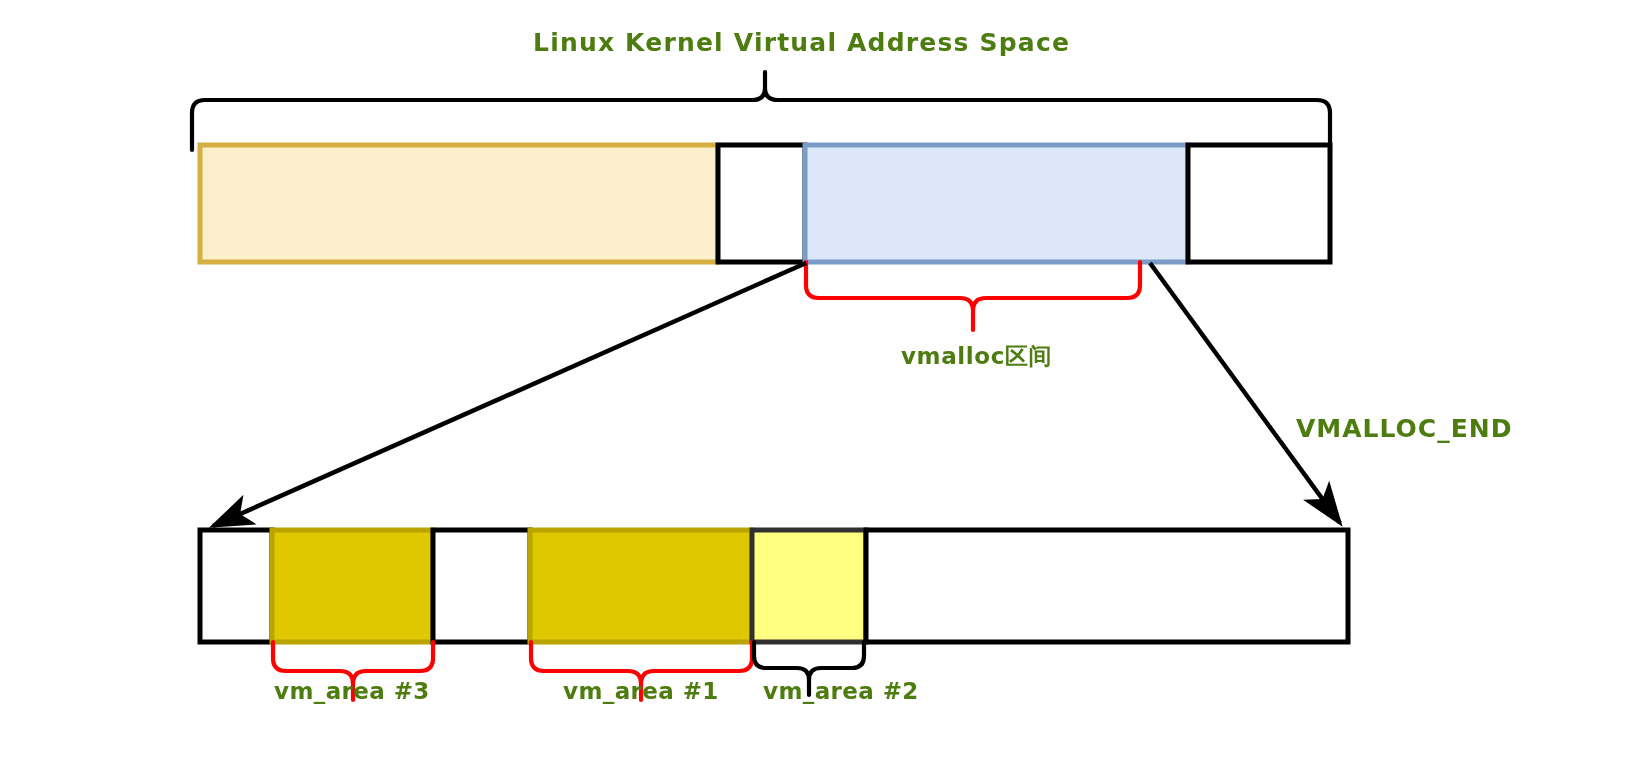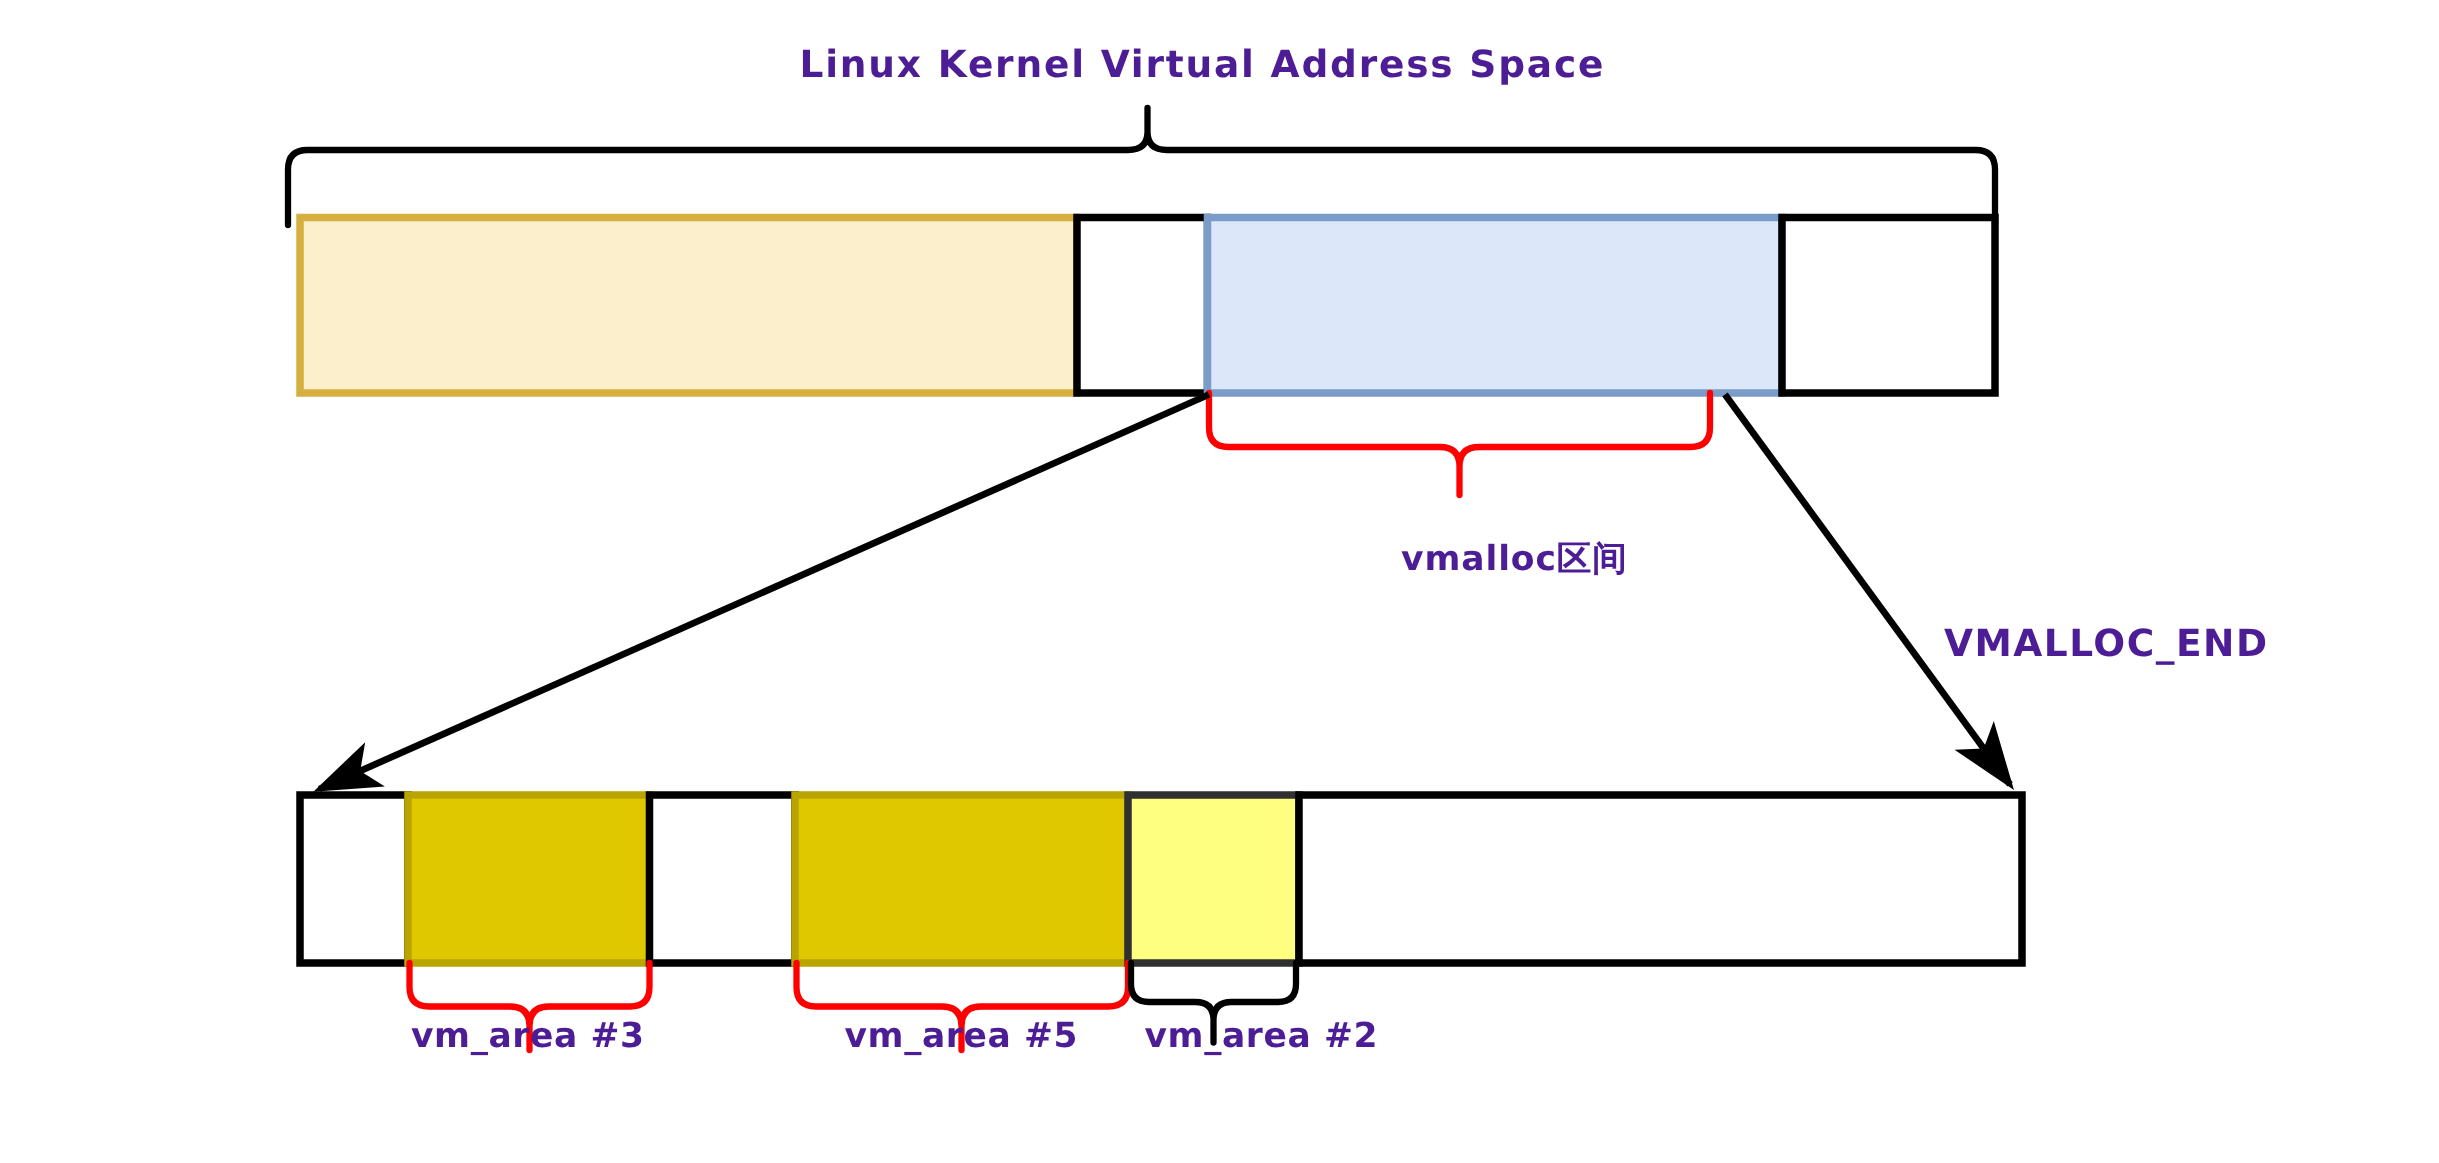--- a/index.html
+++ b/index.html
@@ -21,21 +21,21 @@
     position: absolute;
     left: 0;
     top: 0;
     width: 1626px;
     height: 775px;
   }
   .lbl {
     position: absolute;
     font-family: "DejaVu Sans", sans-serif;
     font-weight: bold;
-    color: #4c1d95;
+    color: #4d7c0f;
     white-space: nowrap;
     letter-spacing: 0.5px;
   }
   .title-lbl {
     font-size: 25px;
     letter-spacing: 1.2px;
   }
   .axis-lbl {
     font-size: 25px;
     letter-spacing: 1.0px;
@@ -111,24 +111,24 @@
                L 641,684 Q 641,671 654,671 L 739,671 Q 752,671 752,658 L 752,642" fill="none" stroke="#FF0000" stroke-width="4.2" stroke-linecap="round" stroke-linejoin="round"></path>
     </g>
     <g>
       <path d="M 754,642 L 754,656 Q 754,668 766,668 L 797,668 Q 809,668 809,680 L 809,695
                L 809,680 Q 809,668 821,668 L 852,668 Q 864,668 864,656 L 864,642" fill="none" stroke="#000000" stroke-width="4.2" stroke-linecap="round" stroke-linejoin="round"></path>
     </g>
   </svg>
 
   <div class="lbl title-lbl" style="left:533px; top:28px;">Linux Kernel Virtual Address Space</div>
 
-  <div class="lbl region-lbl" style="left:901px; top:357px;margin-left:33px;">vmalloc区间</div>
+  <div class="lbl region-lbl" style="left:901px; top:341px;">vmalloc区间</div>
 
 
   <div class="lbl axis-lbl" style="left:1296px; top:414px;">VMALLOC_END</div>
 
   <div class="lbl area-lbl" style="left:274px; top:678px;">vm_area #3</div>
 
-  <div class="lbl area-lbl" style="left:563px; top:678px;">vm_area #5</div>
+  <div class="lbl area-lbl" style="left:563px; top:678px;">vm_area #1</div>
 
   <div class="lbl area-lbl" style="left:763px; top:678px;">vm_area #2</div>
 
 </div>
 
 </body></html>

